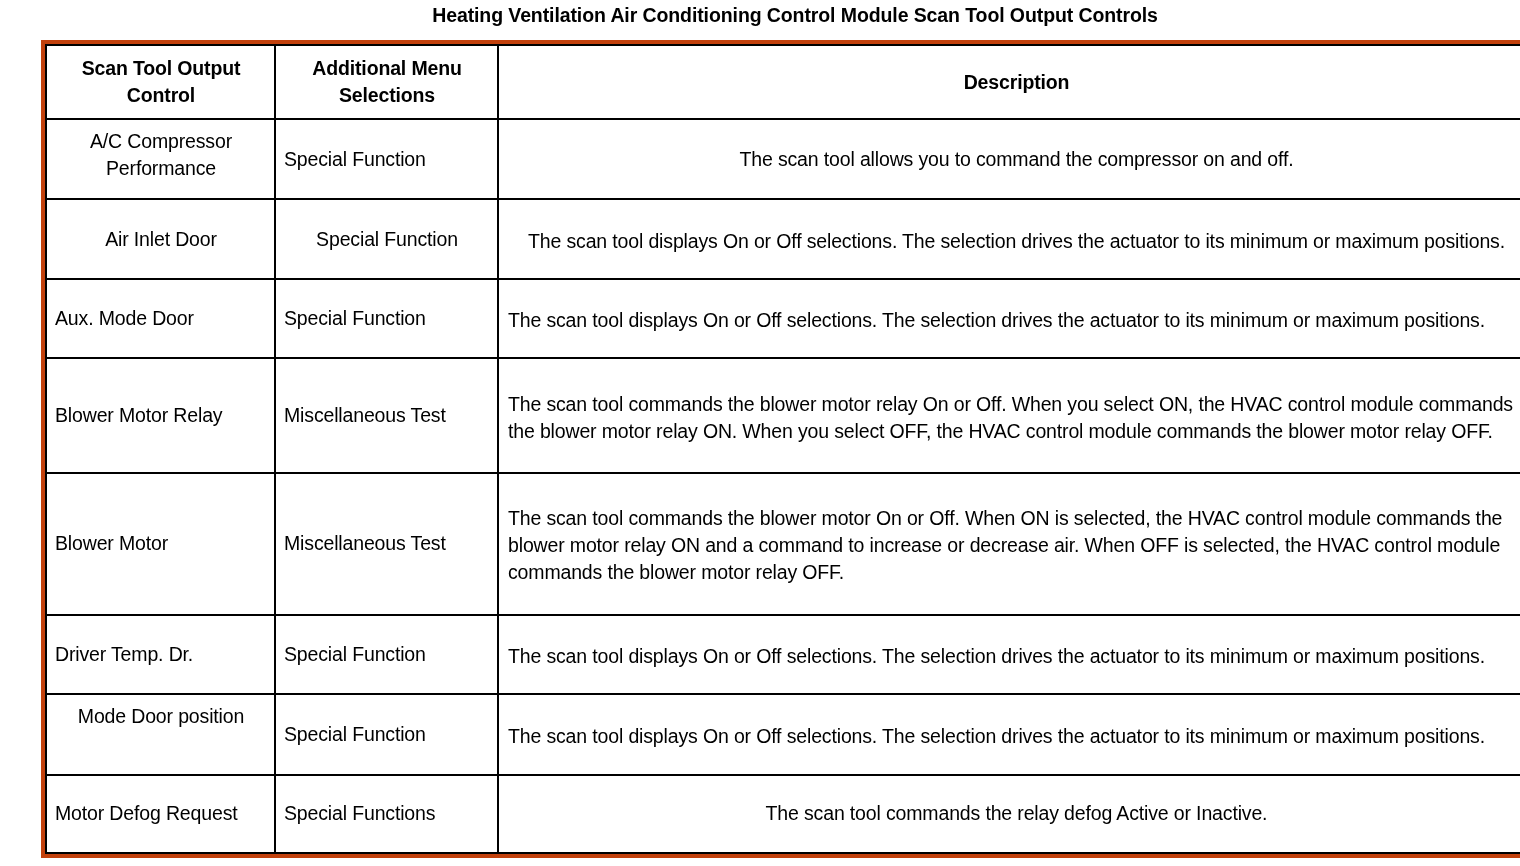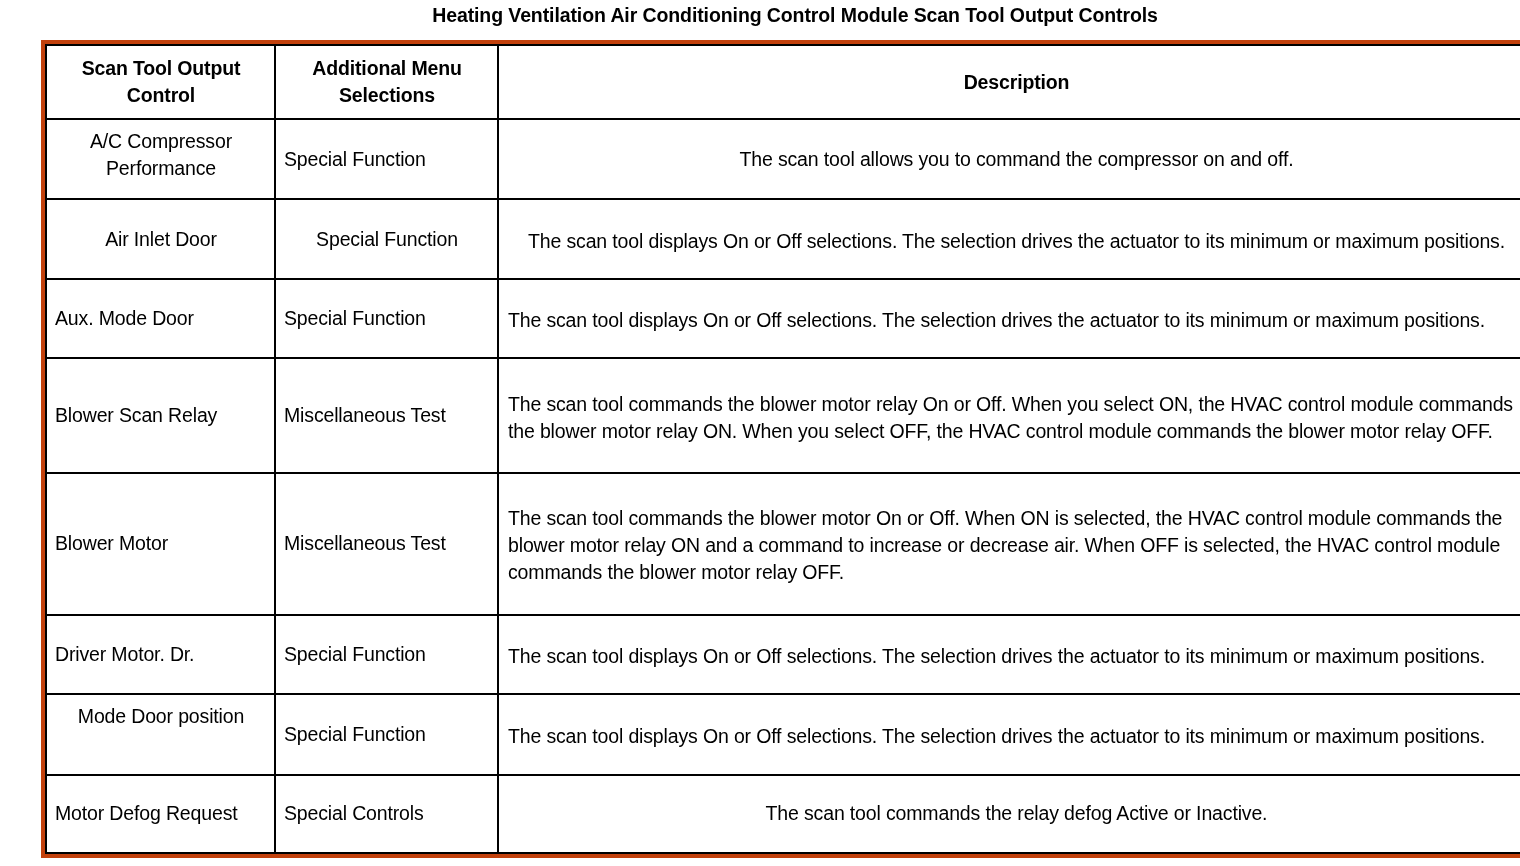--- a/index.html
+++ b/index.html
@@ -154,21 +154,21 @@
           <td class="col-menu">
             <div class="cell-pad">Special Function</div>
           </td>
           <td class="col-desc">
             <div class="cell-pad-desc">The scan tool displays On or Off selections. The selection drives the actuator to its minimum or maximum positions.</div>
           </td>
         </tr>
 
         <tr class="r-bmr">
           <td class="col-name">
-            <div class="cell-pad">Blower Scan Relay</div>
+            <div class="cell-pad">Blower Motor Relay</div>
           </td>
           <td class="col-menu">
             <div class="cell-pad">Miscellaneous Test</div>
           </td>
           <td class="col-desc">
             <div class="cell-pad-desc">The scan tool commands the blower motor relay On or Off. When you select ON, the HVAC control module commands the blower motor relay ON. When you select OFF, the HVAC control module commands the blower motor relay OFF.</div>
           </td>
         </tr>
 
         <tr class="r-bm">
@@ -178,21 +178,21 @@
           <td class="col-menu">
             <div class="cell-pad">Miscellaneous Test</div>
           </td>
           <td class="col-desc">
             <div class="cell-pad-desc">The scan tool commands the blower motor On or Off. When ON is selected, the HVAC control module commands the blower motor relay ON and a command to increase or decrease air. When OFF is selected, the HVAC control module commands the blower motor relay OFF.</div>
           </td>
         </tr>
 
         <tr class="r-drv">
           <td class="col-name">
-            <div class="cell-pad">Driver Motor. Dr.</div>
+            <div class="cell-pad">Driver Temp. Dr.</div>
           </td>
           <td class="col-menu">
             <div class="cell-pad">Special Function</div>
           </td>
           <td class="col-desc">
             <div class="cell-pad-desc">The scan tool displays On or Off selections. The selection drives the actuator to its minimum or maximum positions.</div>
           </td>
         </tr>
 
         <tr class="r-mode">
@@ -206,21 +206,21 @@
             <div class="cell-pad-desc">The scan tool displays On or Off selections. The selection drives the actuator to its minimum or maximum positions.</div>
           </td>
         </tr>
 
 
         <tr class="r-rear">
           <td class="col-name">
             <div class="cell-pad">Motor Defog Request</div>
           </td>
           <td class="col-menu">
-            <div class="cell-pad">Special Controls</div>
+            <div class="cell-pad">Special Functions</div>
           </td>
           <td class="col-desc mid">
             <div class="cell-pad-desc">The scan tool commands the relay defog Active or Inactive.</div>
           </td>
         </tr>
 
       </tbody>
     </table>
   </div>
 

